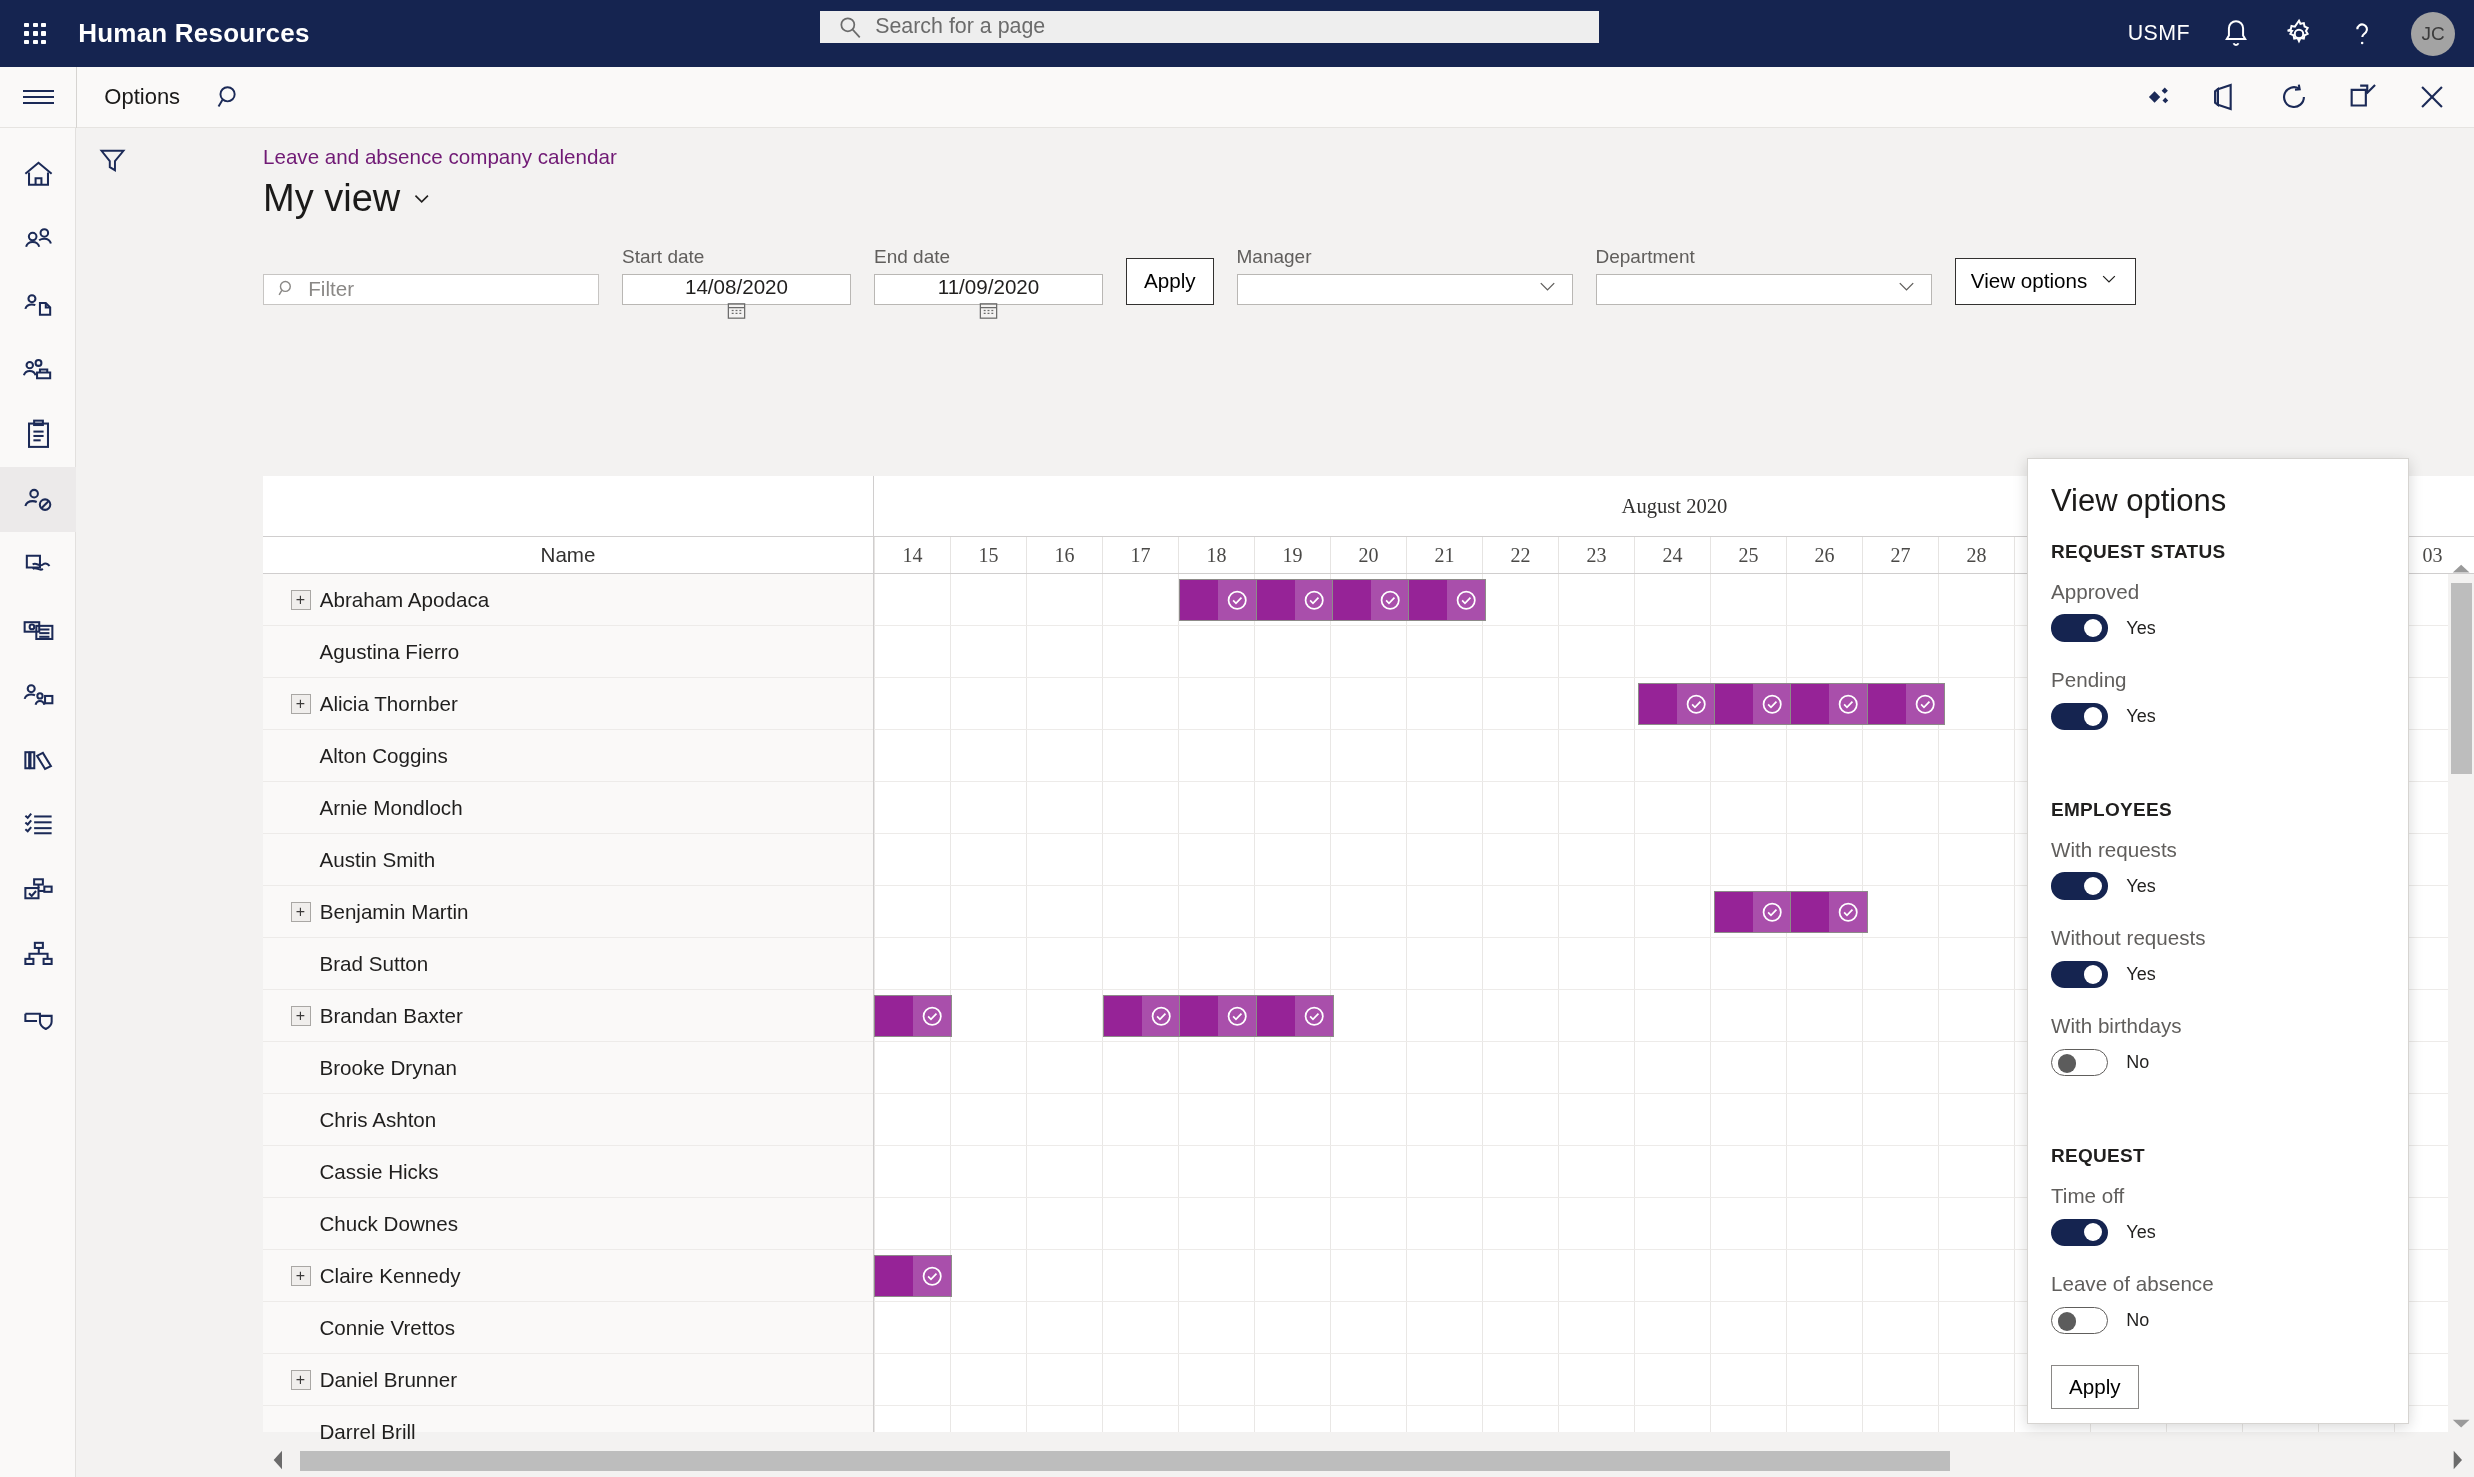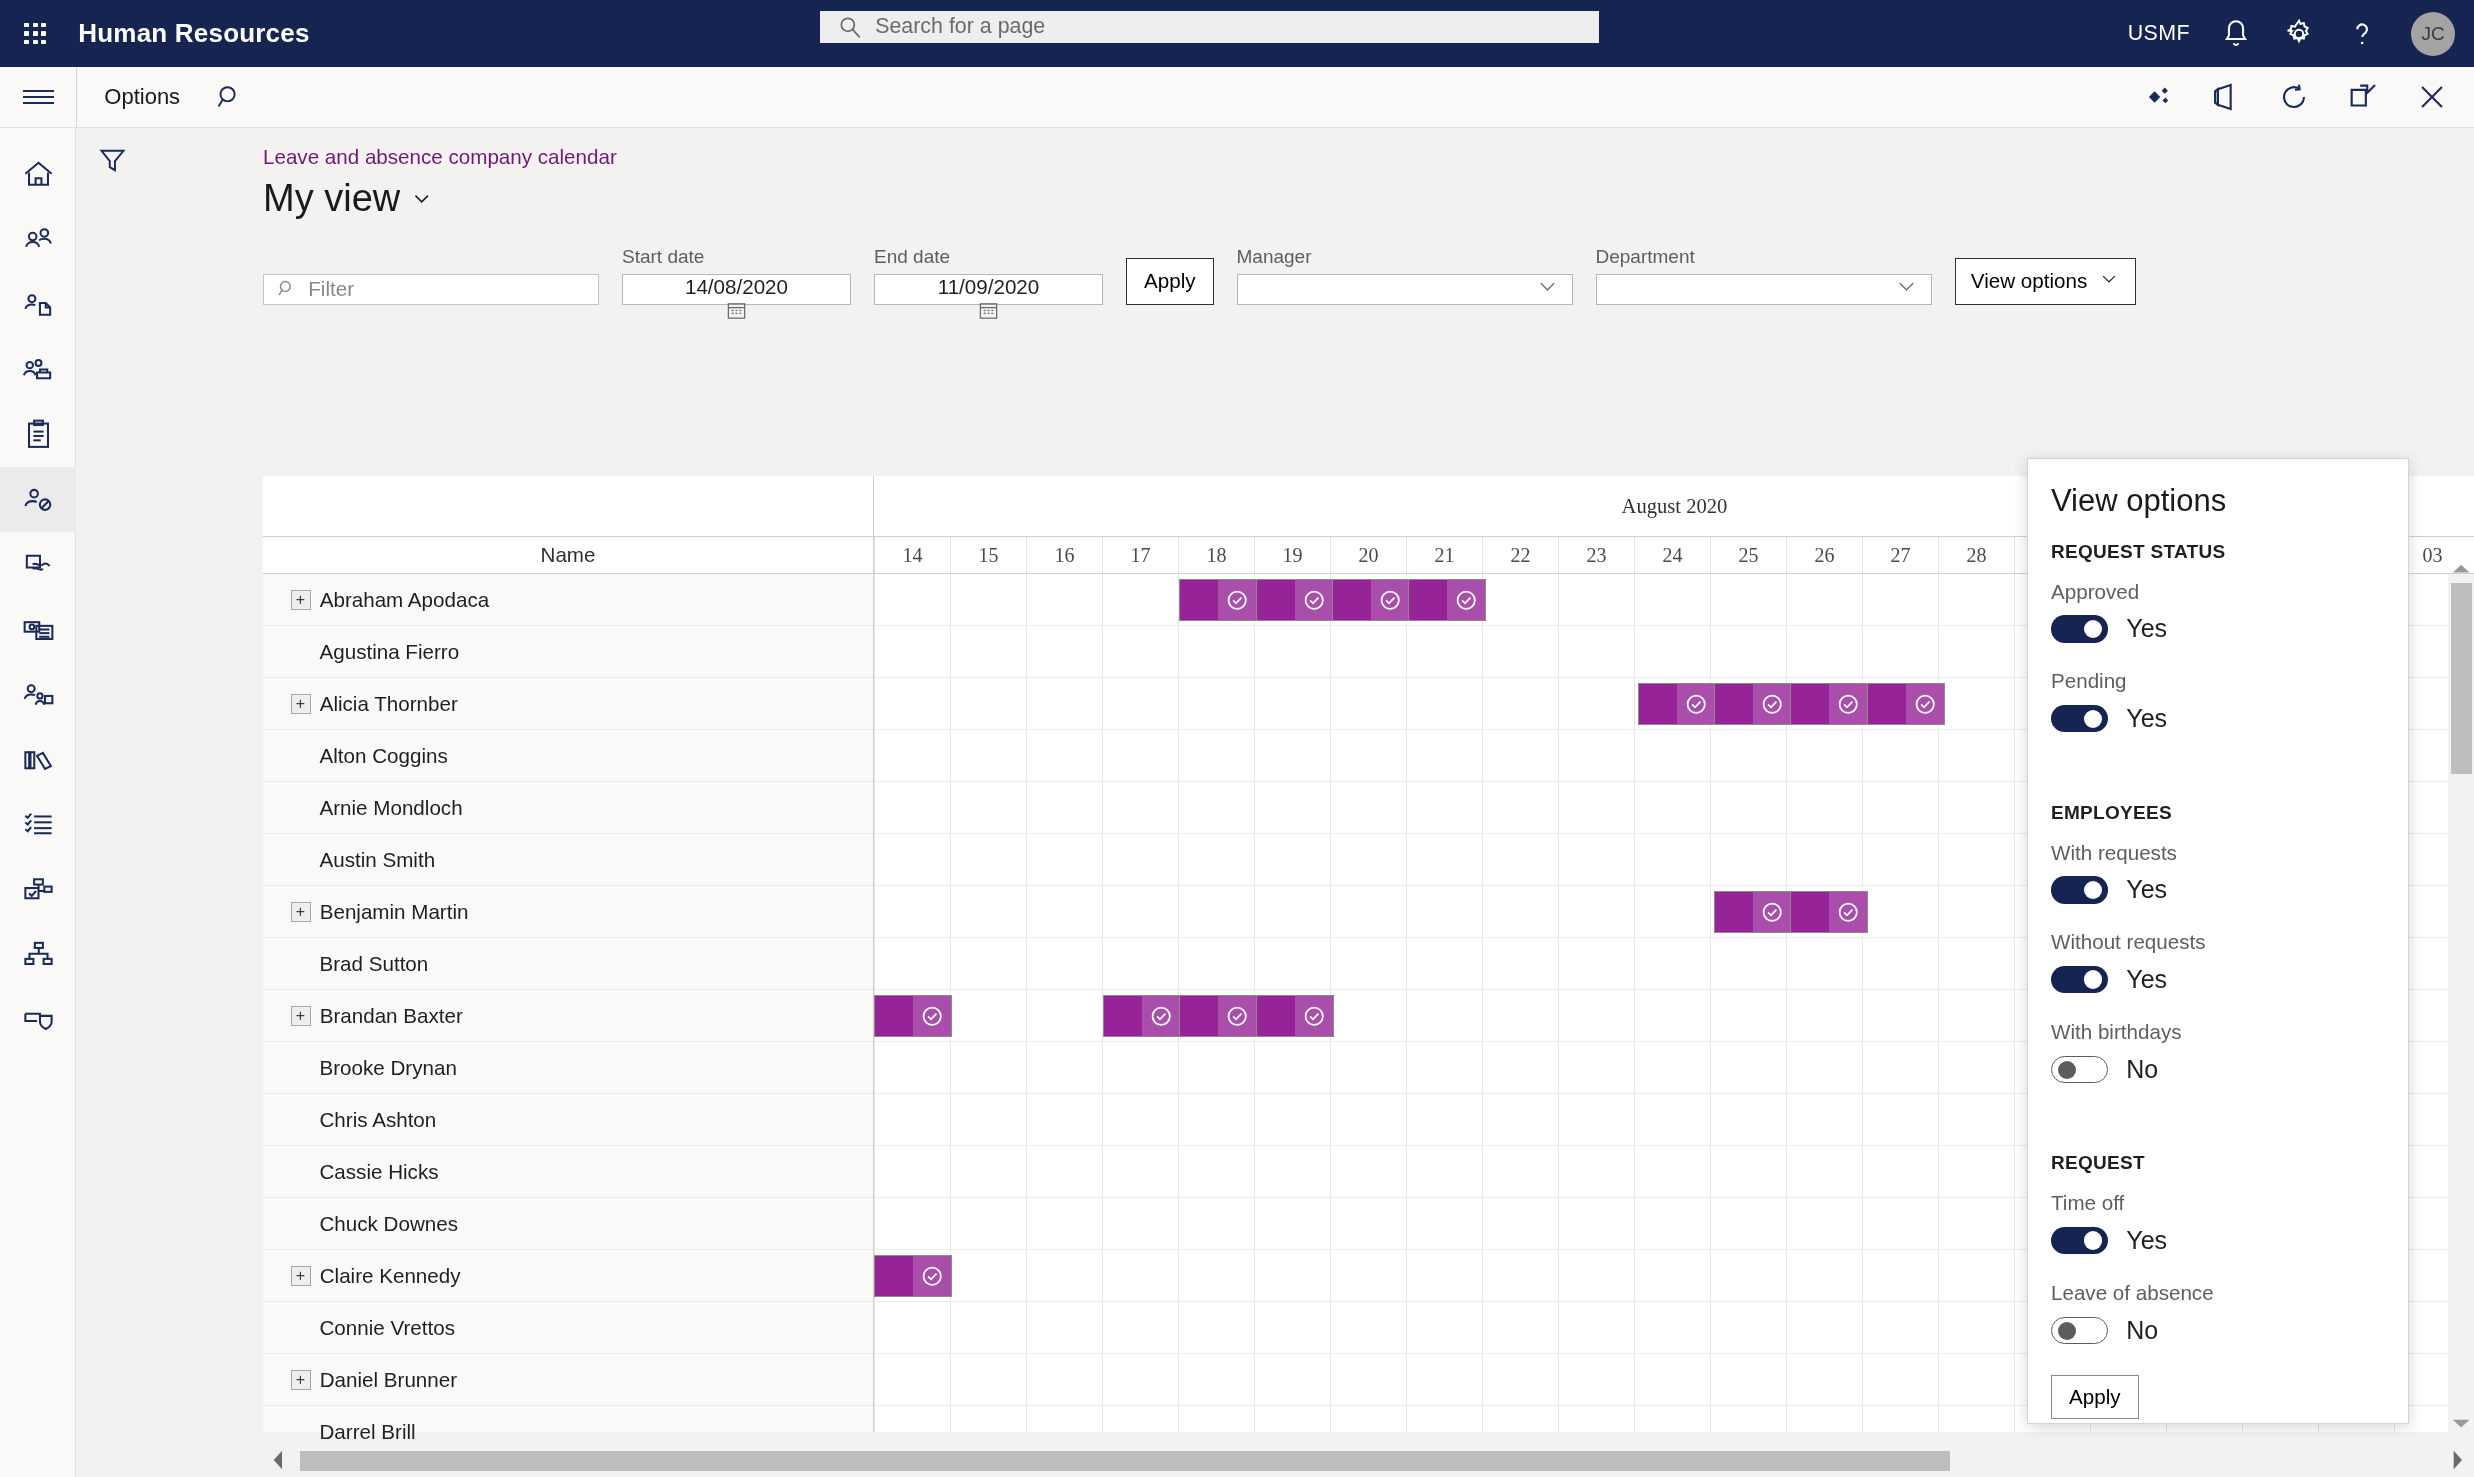--- a/index.html
+++ b/index.html
@@ -126,21 +126,21 @@
   .sechead { font-size: 19px; font-weight: 700; color: #201f1e; letter-spacing: 0.3px; margin: 7.6px 0 17px;}
   .optrow { margin-bottom: 26px; }
   .optlabel { font-size: 20.6px; color: #605e5c; margin-bottom: 10.7px; }
   .toggleline { display: flex; align-items: center; gap: 18.3px; }
   .toggle { width: 57px; height: 27.5px; border-radius: 13.7px; position: relative; cursor: pointer; flex:none;}
   .toggle.on { background: #152450; }
   .toggle.off { background: #fff; border: 0.8px solid #605e5c; }
   .knob { position: absolute; top: 4.6px; width: 18.3px; height: 18.3px; border-radius: 50%; }
   .toggle.on .knob { right: 6.1px; background: #fff; }
   .toggle.off .knob { left: 6.1px; background: #5c5c5c; }
-  .togval { font-size: 25px; color: #201f1e; }
+  .togval { font-size: 18px; color: #201f1e; }
   .fly-apply { height: 44px; min-width: 84px; border: 0.8px solid #8a8886; background: #fff;
     font-size: 20.6px; padding: 0 17px; cursor: pointer; font-family:"Liberation Sans",sans-serif; margin-top: 4.6px;}
   .spacer { height: 35px; }
 </style>
 </head>
 <body>
 
 <div class="topbar">
   <div class="waffle">
     <i></i>

